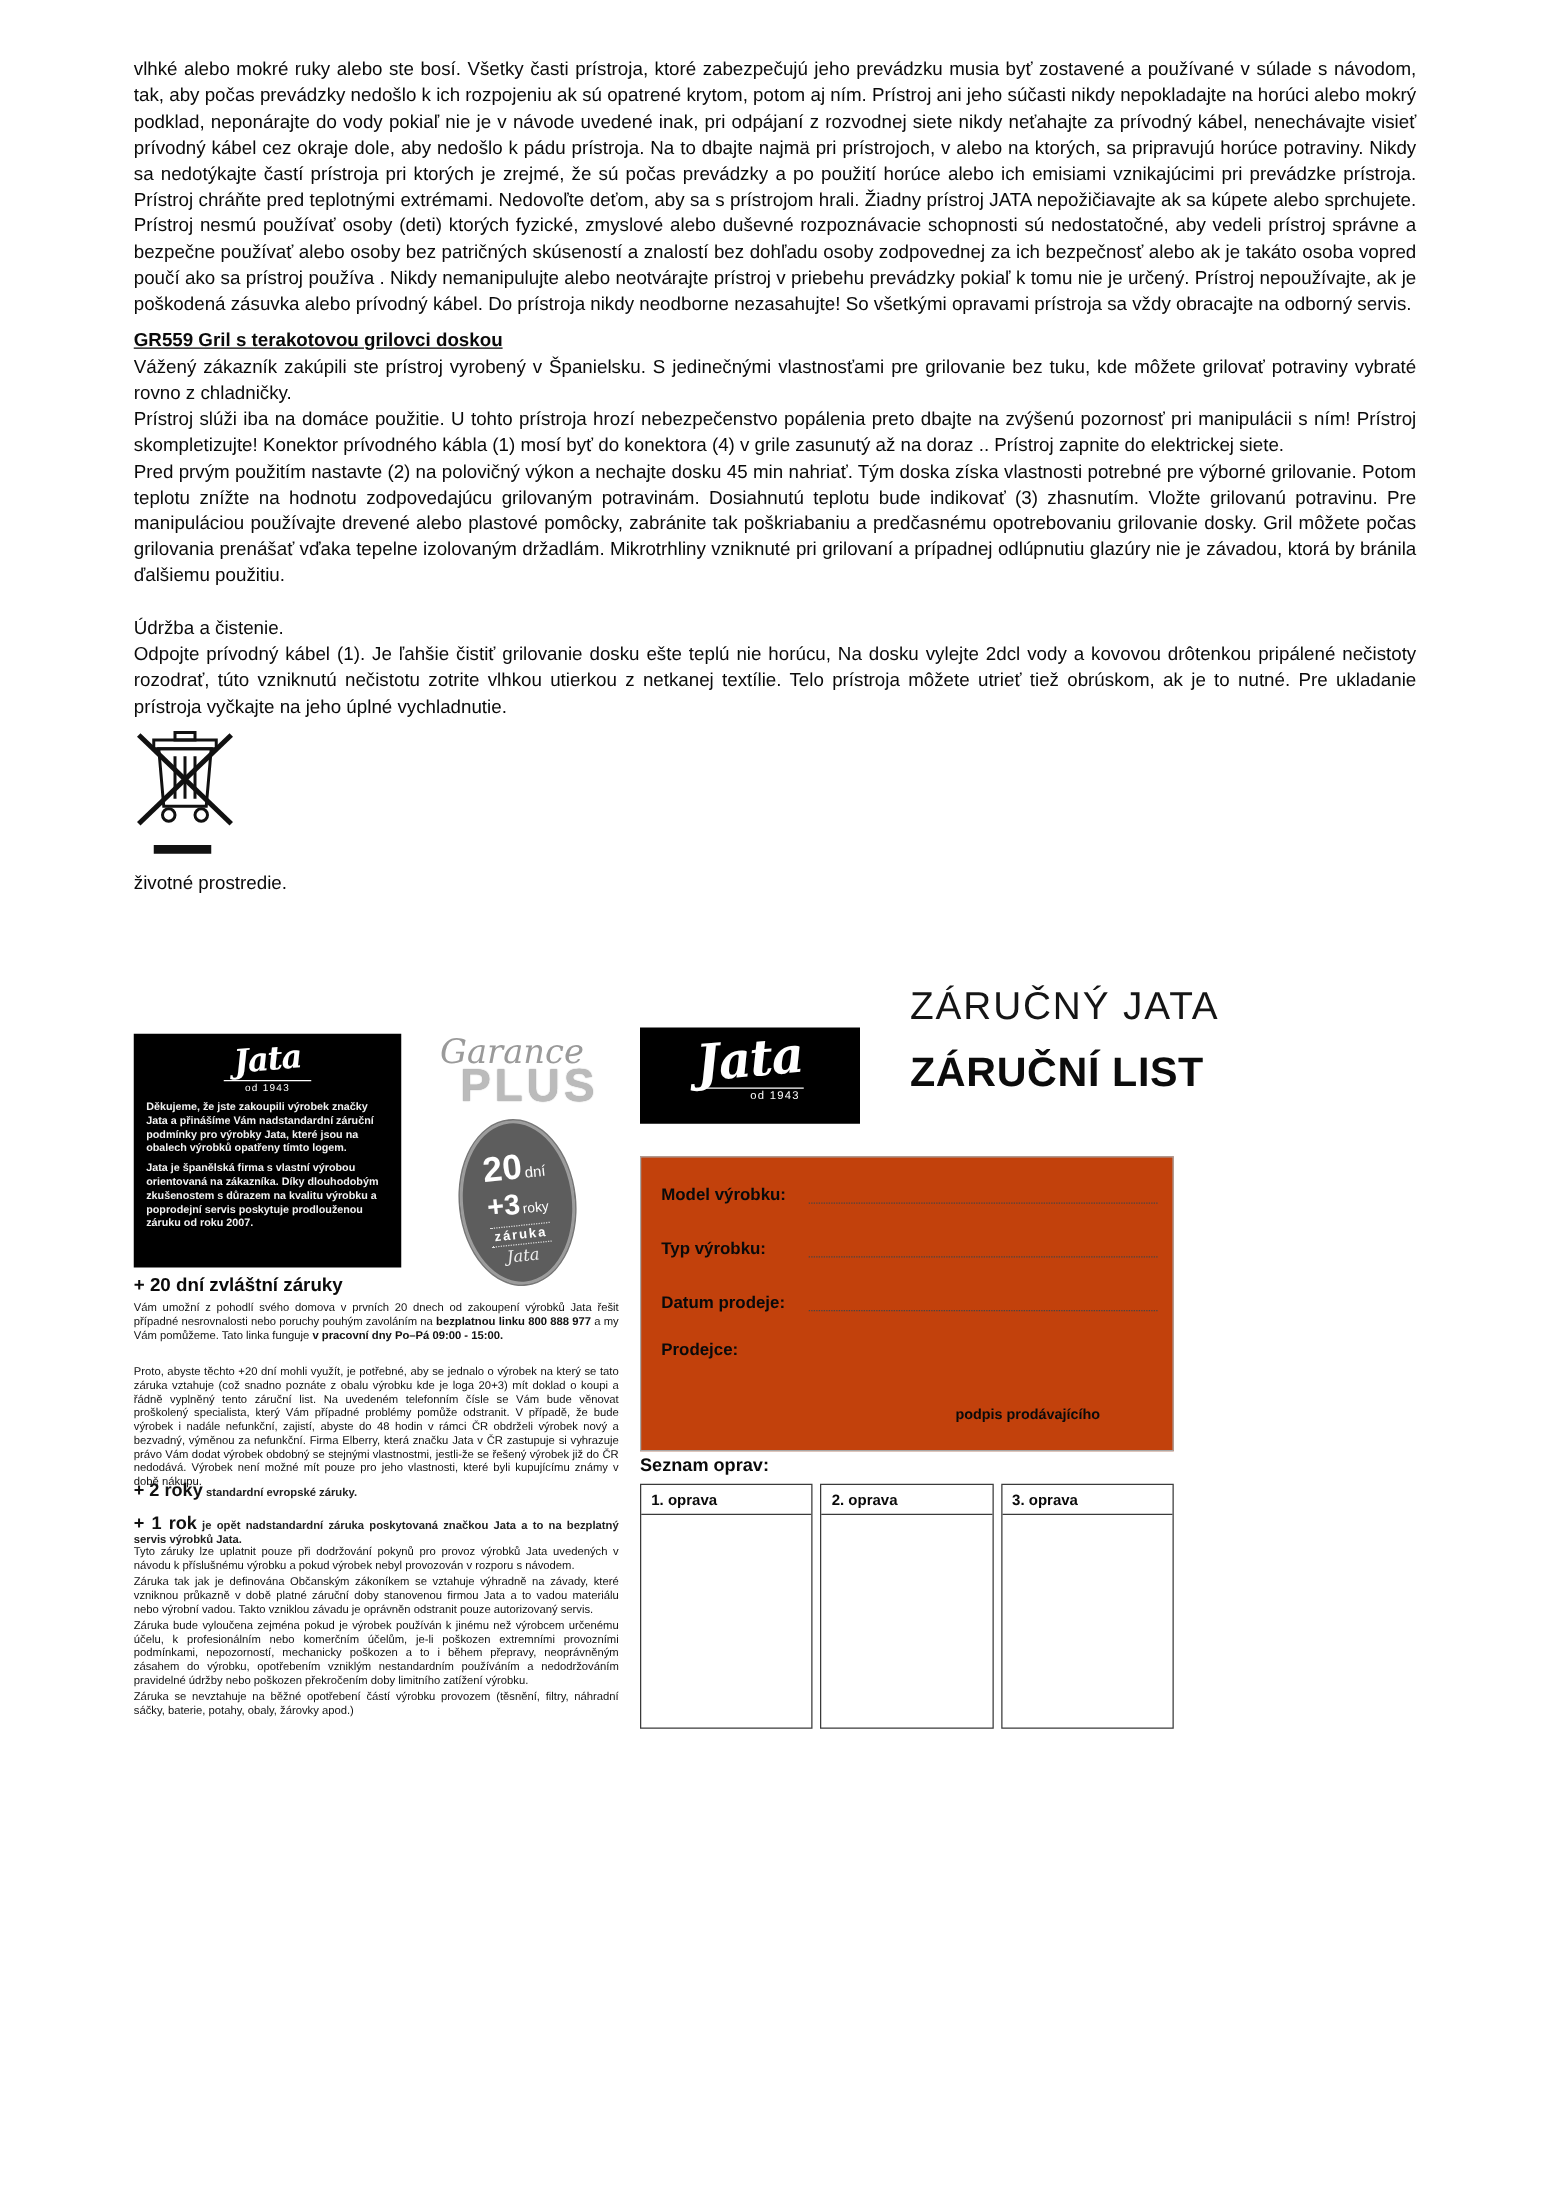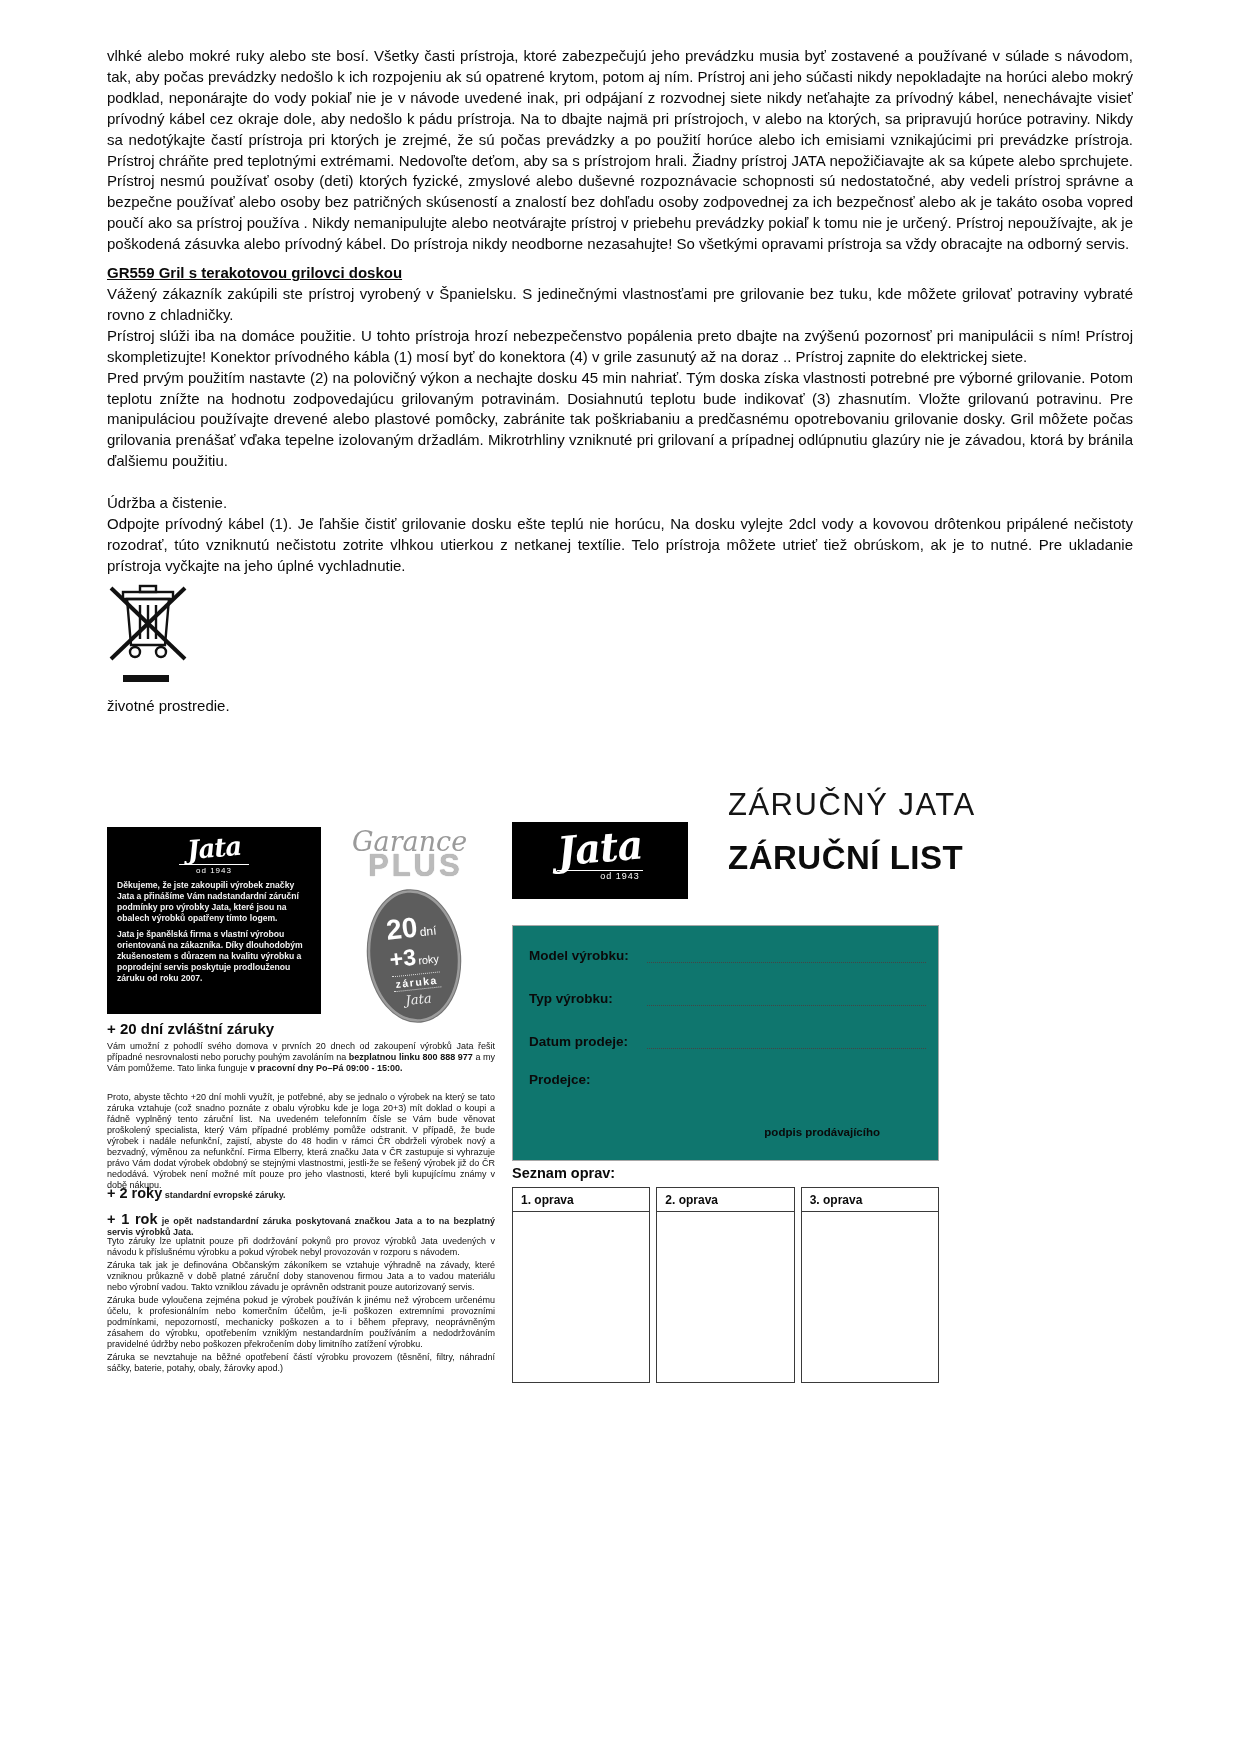--- a/index.html
+++ b/index.html
@@ -49,21 +49,21 @@
     margin:0 0 5px 0; font-size:8.6px; line-height:11px; text-align:left;
     font-weight:bold; color:#f2f2f2;
   }
 
   .garance { left:352px; top:46px; width:135px; }
   .garance-word {
     font-family:"DejaVu Serif", serif; font-style:italic; font-size:27px;
     color:#9a9a9a; letter-spacing:0;
   }
   .garance-plus {
-    font-size:31px; font-weight:bold; color:#bbbbbb; letter-spacing:3px;
+    font-size:37px; font-weight:bold; color:#bbbbbb; letter-spacing:3px;
     margin:-9px 0 0 16px; text-shadow:0 0 1px #8a8a8a;
   }
   .badge {
     position:relative; margin:6px 0 0 16px; width:92px; height:132px;
     background:#5d5d5d; border-radius:50%; transform:rotate(-6deg);
     box-shadow:inset 0 0 0 2.5px #9c9c9c, 0 0 0 1px #777;
     color:#fff; text-align:center; box-sizing:border-box; padding-top:22px;
   }
   .badge .l1 .big { font-size:28px; font-weight:bold; }
   .badge .l1 .sm  { font-size:12px; margin-left:2px; }
@@ -78,21 +78,21 @@
   .jata-box {
     left:512px; top:42px; width:176px; height:77px; background:#000;
     text-align:center; box-sizing:border-box; padding-top:4px;
   }
   .jata-box .logo-script { font-size:40px; line-height:44px; }
   .jata-box .rule { width:86px; height:1px; background:#fff; margin:0 auto; }
   .jata-box .since { font-size:9px; margin-left:40px; }
 
   .form-box {
     left:512px; top:145px; width:427px; height:236px;
-    border:1px solid #a8a8a8; background:#0f766e; box-sizing:border-box;
+    border:1px solid #a8a8a8; background:#c2410c; box-sizing:border-box;
   }
   .form-row { position:absolute; left:16px; right:12px; display:flex; align-items:flex-end; }
   .flabel { font-size:13.5px; font-weight:bold; width:112px; flex:0 0 112px; color:#0a0a0a; }
   .dots { flex:1; border-bottom:1.6px dotted #444; height:14px; margin-left:6px; }
   .row-model   { top:22px; }
   .row-type    { top:65px; }
   .row-date    { top:108px; }
   .row-seller  { top:146px; }
   .signature { position:absolute; right:58px; top:200px; font-size:11.5px; font-weight:bold; color:#0a0a0a; }
 

